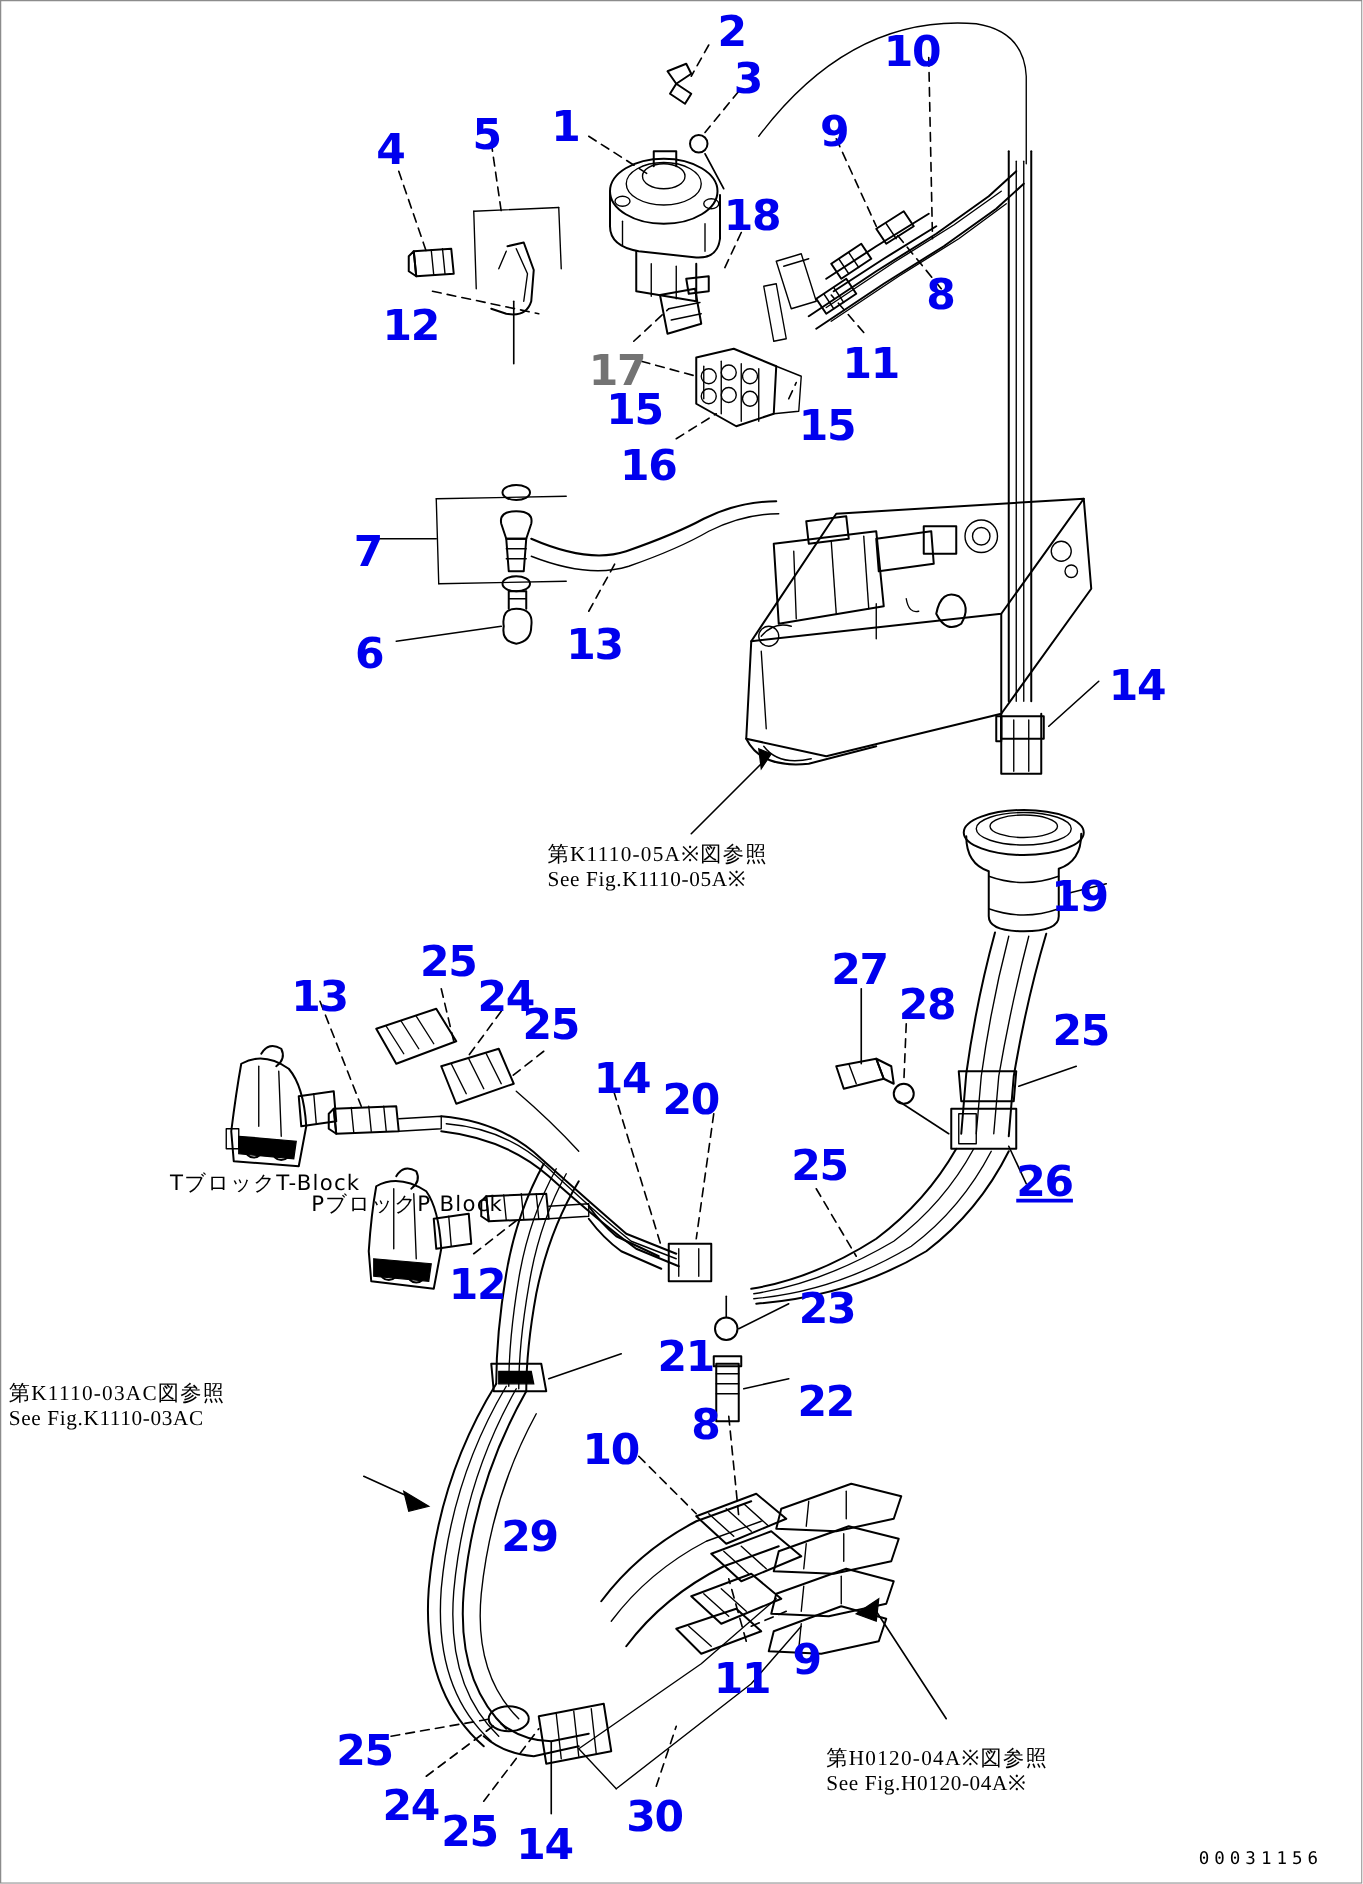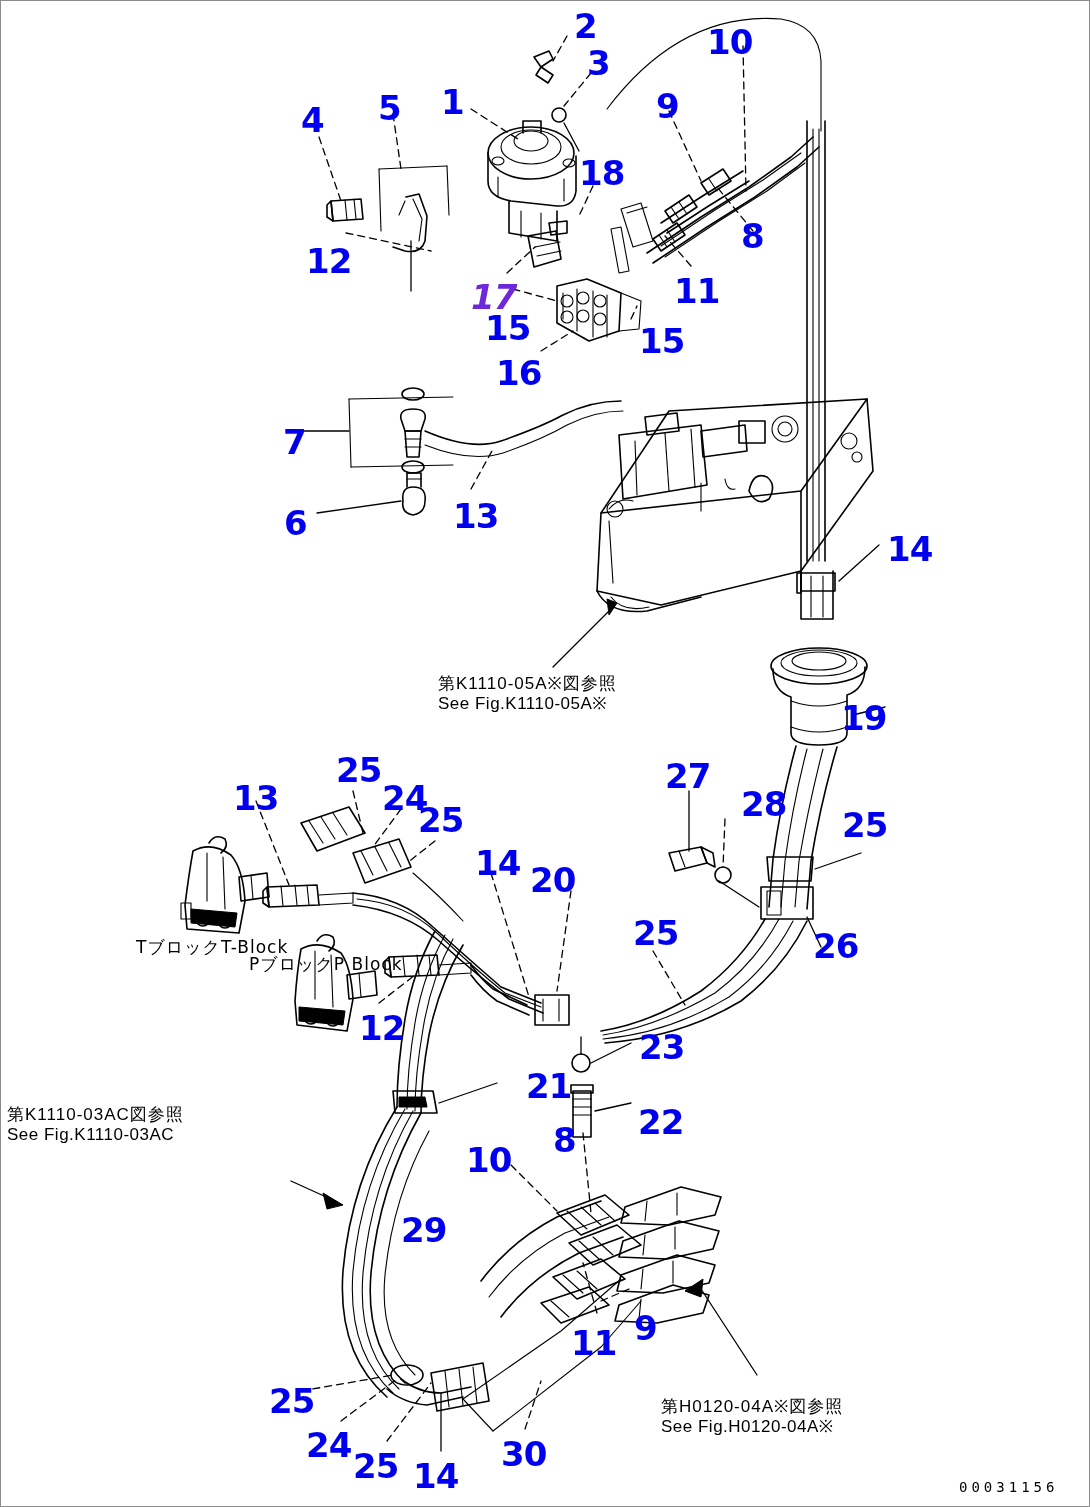--- a/index.html
+++ b/index.html
@@ -25,21 +25,21 @@
     font-size:34px;
     line-height:34px;
     letter-spacing:-1px;
     white-space:nowrap;
     user-select:none;
   }
   
   .note{
     position:absolute;
     color:#000000;
-    font-family:Liberation Sans, sans-serif;
+    font-family:Liberation Serif, serif;
     font-size:17px;
     line-height:20px;
     white-space:nowrap;
     letter-spacing:0.5px;
   }
   .note .ja{display:block;letter-spacing:1px;}
   .note .en{display:block;}
   .blocklabel{
     position:absolute;
     color:#000000;
@@ -447,40 +447,40 @@
       <div class="callout" style="left: 706px; top: 24px; color: rgb(0, 0, 238);">10</div>
       <div class="callout" style="left: 586px; top: 45px; color: rgb(0, 0, 238);">3</div>
       <div class="callout" style="left: 655px; top: 88px; color: rgb(0, 0, 238);">9</div>
       <div class="callout" style="left: 300px; top: 102px; color: rgb(0, 0, 238);">4</div>
       <div class="callout" style="left: 377px; top: 90px; color: rgb(0, 0, 238);">5</div>
       <div class="callout" style="left: 440px; top: 84px; color: rgb(0, 0, 238);">1</div>
       <div class="callout" style="left: 578px; top: 155px; color: rgb(0, 0, 238);">18</div>
       <div class="callout" style="left: 740px; top: 218px; color: rgb(0, 0, 238);">8</div>
       <div class="callout" style="left: 305px; top: 243px; color: rgb(0, 0, 238);">12</div>
       <div class="callout" style="left: 673px; top: 273px; color: rgb(0, 0, 238);">11</div>
-      <div class="callout" style="left: 470px; top: 279px; color: #6d28d9; font-style: italic;">17</div>
+      <div class="callout" style="left: 470px; top: 279px; color: #737373;">17</div>
       <div class="callout" style="left: 484px; top: 310px; color: rgb(0, 0, 238);">15</div>
       <div class="callout" style="left: 638px; top: 323px; color: rgb(0, 0, 238);">15</div>
       <div class="callout" style="left: 495px; top: 355px; color: rgb(0, 0, 238);">16</div>
       <div class="callout" style="left: 282px; top: 424px; color: rgb(0, 0, 238);">7</div>
       <div class="callout" style="left: 283px; top: 505px; color: rgb(0, 0, 238);">6</div>
       <div class="callout" style="left: 452px; top: 498px; color: rgb(0, 0, 238);">13</div>
       <div class="callout" style="left: 886px; top: 531px; color: rgb(0, 0, 238);">14</div>
       <div class="callout" style="left: 840px; top: 700px; color: rgb(0, 0, 238);">19</div>
       <div class="callout" style="left: 335px; top: 752px; color: rgb(0, 0, 238);">25</div>
       <div class="callout" style="left: 664px; top: 758px; color: rgb(0, 0, 238);">27</div>
       <div class="callout" style="left: 232px; top: 780px; color: rgb(0, 0, 238);">13</div>
       <div class="callout" style="left: 381px; top: 780px; color: rgb(0, 0, 238);">24</div>
-      <div class="callout" style="left: 740px; top: 786px; color: rgb(0, 0, 238);">28</div>
+      <div class="callout" style="left: 718px; top: 786px; color: rgb(0, 0, 238);">28</div>
       <div class="callout" style="left: 417px; top: 802px; color: rgb(0, 0, 238);">25</div>
       <div class="callout" style="left: 841px; top: 807px; color: rgb(0, 0, 238);">25</div>
       <div class="callout" style="left: 474px; top: 845px; color: rgb(0, 0, 238);">14</div>
       <div class="callout" style="left: 529px; top: 862px; color: rgb(0, 0, 238);">20</div>
       <div class="callout" style="left: 632px; top: 915px; color: rgb(0, 0, 238);">25</div>
-      <div class="callout" style="left: 812px; top: 928px; color: rgb(0, 0, 238);">26</div>
+      <div class="callout" style="left: 812px; top: 928px; color: rgb(0, 0, 238); text-decoration: underline;">26</div>
       <div class="callout" style="left: 358px; top: 1010px; color: rgb(0, 0, 238);">12</div>
       <div class="callout" style="left: 638px; top: 1029px; color: rgb(0, 0, 238);">23</div>
       <div class="callout" style="left: 525px; top: 1068px; color: rgb(0, 0, 238);">21</div>
       <div class="callout" style="left: 637px; top: 1104px; color: rgb(0, 0, 238);">22</div>
       <div class="callout" style="left: 552px; top: 1122px; color: rgb(0, 0, 238);">8</div>
       <div class="callout" style="left: 465px; top: 1142px; color: rgb(0, 0, 238);">10</div>
       <div class="callout" style="left: 400px; top: 1212px; color: rgb(0, 0, 238);">29</div>
       <div class="callout" style="left: 633px; top: 1310px; color: rgb(0, 0, 238);">9</div>
       <div class="callout" style="left: 570px; top: 1325px; color: rgb(0, 0, 238);">11</div>
       <div class="callout" style="left: 268px; top: 1383px; color: rgb(0, 0, 238);">25</div>

